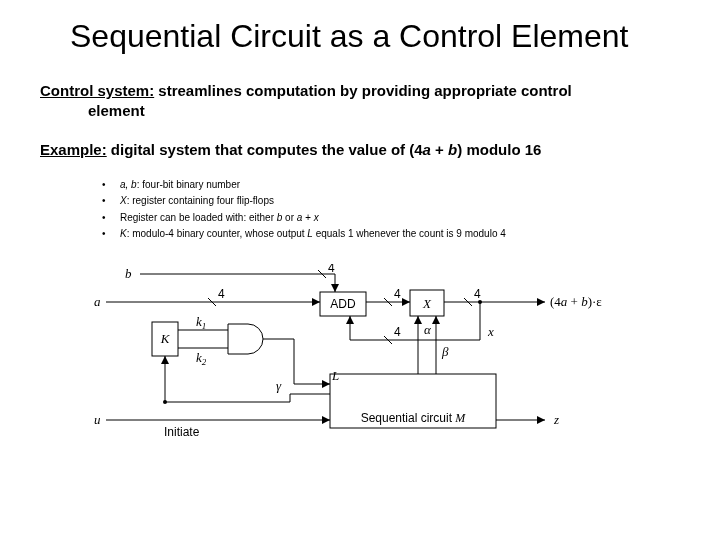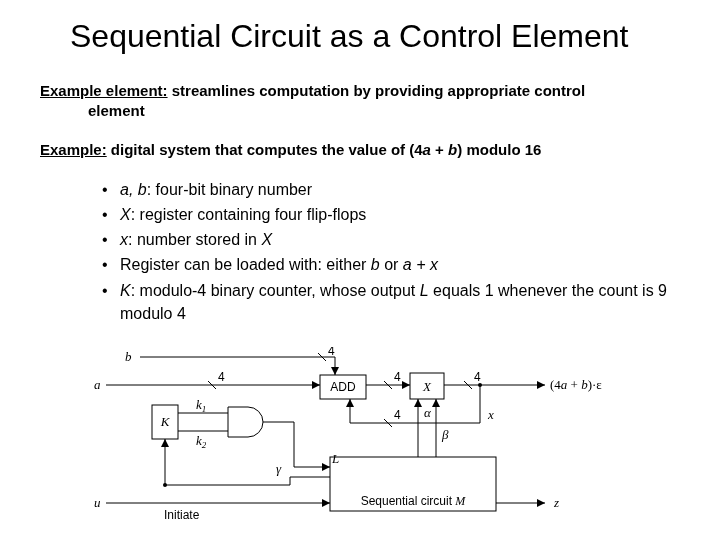--- a/index.html
+++ b/index.html
@@ -2,50 +2,49 @@
 <html><head>
 <meta charset="utf-8">
 <style>
   html,body{margin:0;padding:0;width:720px;height:540px;background:#fff;font-family:Arial,Helvetica,sans-serif;color:#000;overflow:hidden}
   .slide{padding:18px 40px 10px 40px}
   h1{font-size:32px;font-weight:400;margin:0 0 26px 30px}
   .para{font-size:15px;font-weight:700;margin:0 0 18px 0;line-height:1.35}
   .para .norm{font-weight:700}
   .u{text-decoration:underline}
   .indent{margin-left:48px;display:inline-block}
-  ul.bul{list-style:none;padding:0;margin:2px 0 0 62px;font-size:16px;line-height:1.45}
+  ul.bul{list-style:none;padding:0;margin:2px 0 0 62px;font-size:10px;line-height:1.45}
   ul.bul li{position:relative;padding-left:18px;margin-bottom:2px}
   ul.bul li::before{content:"•";position:absolute;left:0;top:0}
   .it{font-style:italic}
   .diagram{margin:22px 0 0 0;text-align:center}
   svg{display:block;margin:0 auto}
   svg text{font-family:'Times New Roman',serif;font-size:13px;fill:#000}
   .sans{font-family:Arial,sans-serif;font-size:12px}
   .stroke{stroke:#000;stroke-width:1;fill:none}
   .filled{fill:#000}
 </style>
 </head>
 <body>
 
 <div class="slide">
   <h1>Sequential Circuit as a Control Element</h1>
 
   <p class="para">
-    <span class="u">Example element:</span><span class="norm"> streamlines computation by providing appropriate control</span><br>
+    <span class="u">Control system:</span><span class="norm"> streamlines computation by providing appropriate control</span><br>
     <span class="norm indent" style="margin-left:48px">element</span>
   </p>
 
   <p class="para">
     <span class="u">Example:</span><span class="norm"> digital system that computes the value of (4</span><span class="norm it">a</span><span class="norm"> + </span><span class="norm it">b</span><span class="norm">) modulo 16</span>
   </p>
 
   <ul class="bul">
     <li><span class="it">a, b</span><span>: four-bit binary number</span></li>
     <li><span class="it">X</span><span>: register containing four flip-flops</span></li>
-    <li><span class="it">x</span><span>: number stored in </span><span class="it">X</span></li>
     <li><span>Register can be loaded with: either </span><span class="it">b</span><span> or </span><span class="it">a + x</span></li>
     <li><span class="it">K</span><span>: modulo-4 binary counter, whose output </span><span class="it">L</span><span> equals 1 whenever the count is 9 modulo 4</span></li>
   </ul>
 
   <div class="diagram">
     <svg width="560" height="180" viewBox="0 0 560 180">
 
       <text x="45" y="14" font-style="italic">b</text>
       <line class="stroke" x1="60" y1="10" x2="255" y2="10"></line>
       <line class="stroke" x1="255" y1="10" x2="255" y2="28"></line>

